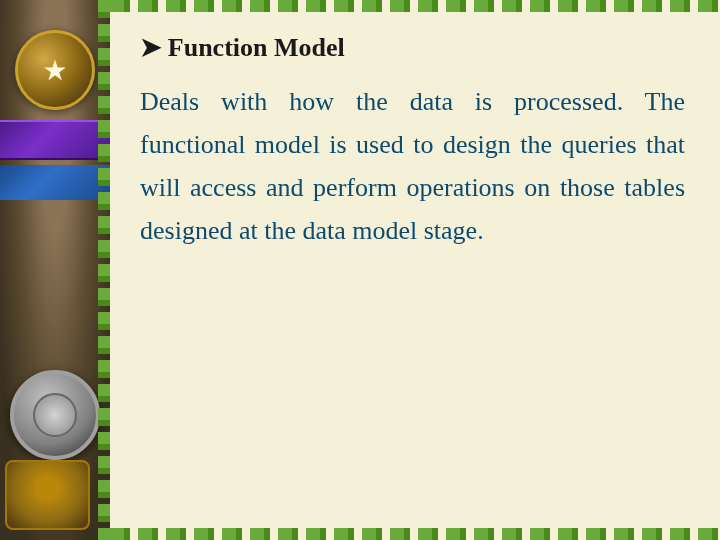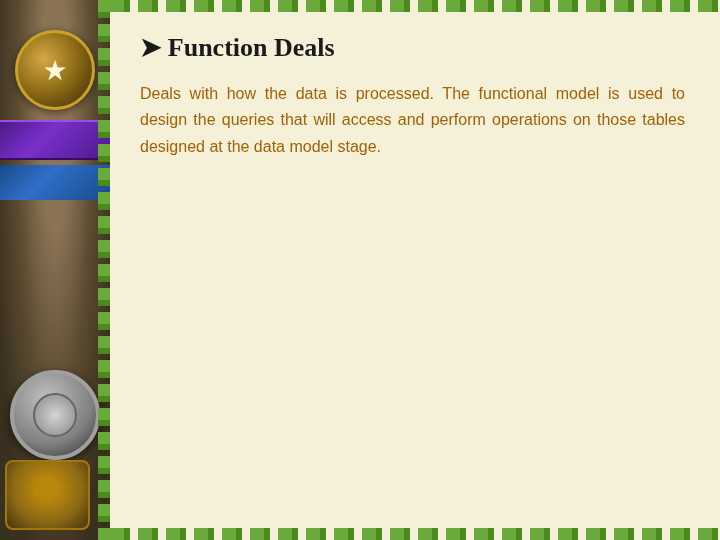--- a/index.html
+++ b/index.html
@@ -191,25 +191,25 @@
       align-items: center;
       gap: 6px;
     }
 
     .arrow-symbol {
       color: #1a1a1a;
       font-size: 26px;
     }
 
     .body-text {
-      font-size: 16px;
+      font-size: 26px;
       line-height: 1.65;
-      color: #a16207;
+      color: #0c4a6e;
       text-align: justify;
-      font-family: Liberation Sans, sans-serif;
+      font-family: Liberation Serif, serif;
     }
   </style>
 </head>
 <body>
 
 <div class="slide-container">
 
   <div class="left-panel">
     <div class="left-panel-bg">
       <div class="medal-top"></div>
@@ -220,21 +220,21 @@
     </div>
     <div class="left-border"></div>
   </div>
 
   <div class="right-panel">
     <div class="top-border"></div>
 
     <div class="content-area">
       <div class="function-heading">
         <span class="arrow-symbol">➤</span>
-        <span>Function Deals</span>
+        <span>Function Model</span>
       </div>
       <p class="body-text">Deals with how the data is processed. The functional model is used to design the queries that will access and perform operations on those tables designed at the data model stage.</p>
     </div>
 
     <div class="bottom-border"></div>
   </div>
 
 </div>
 
 </body></html>

